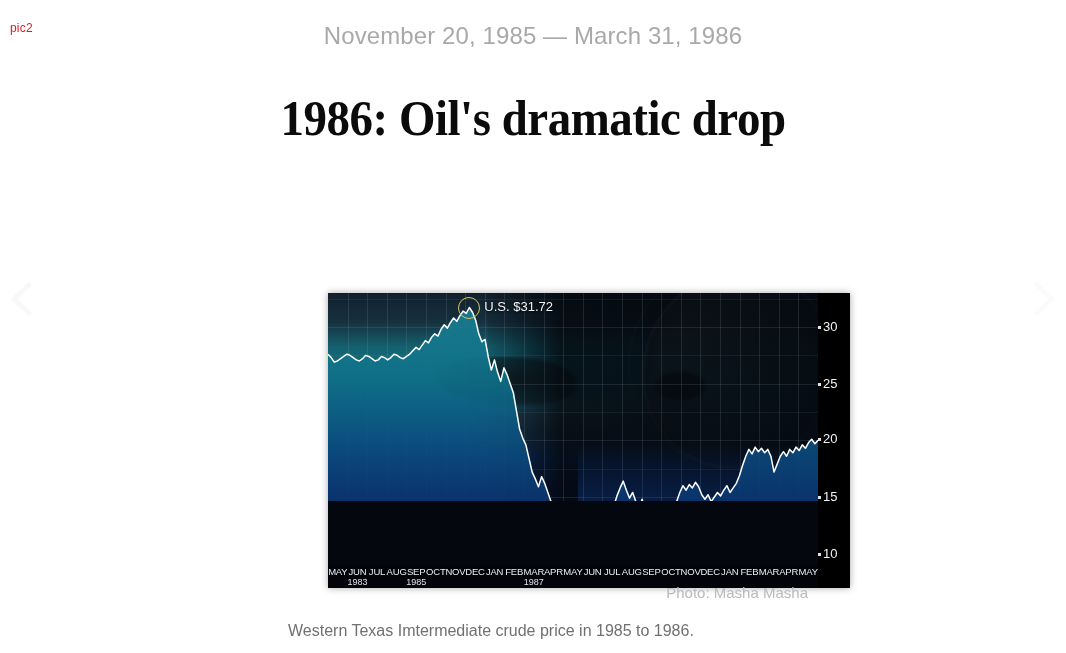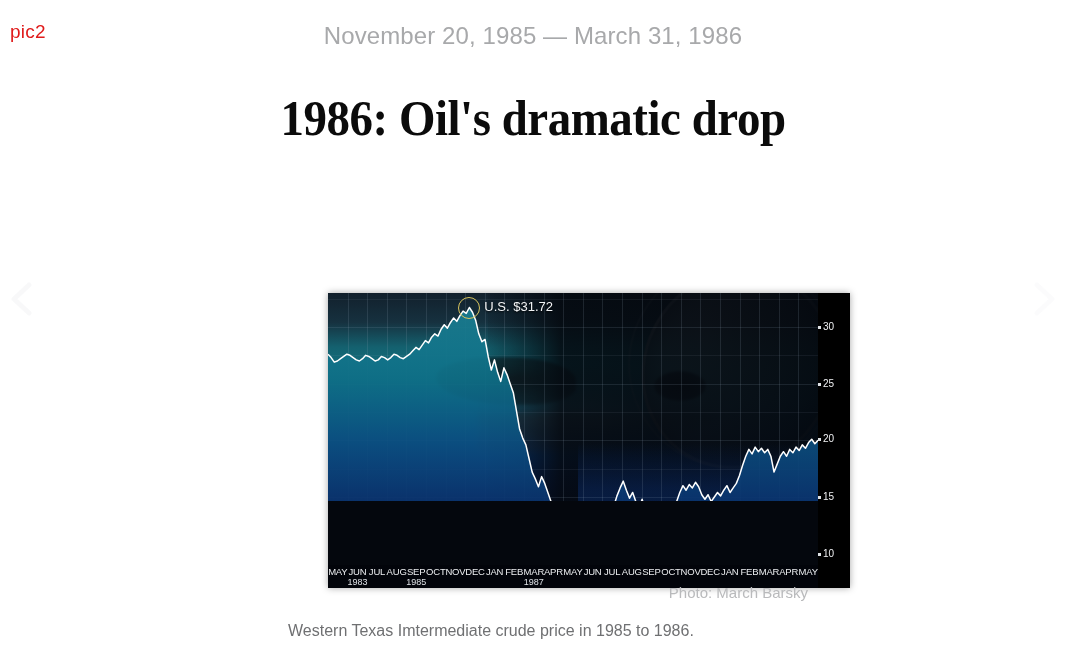--- a/index.html
+++ b/index.html
@@ -14,21 +14,21 @@
     width: 1066px;
     height: 653px;
     background: #ffffff;
   }
 
   
   .pic-tag {
     position: absolute;
     left: 10px; top: 21px;
     color: #e01b1b;
-    font-size: 19px;
+    font-size: 12px;
     font-family: "Liberation Sans", sans-serif;
     letter-spacing: .2px;
   }
 
   
   .chev {
     position: absolute;
     top: 278px;
     width: 42px; height: 42px;
     opacity: .30;
@@ -213,21 +213,21 @@
   .ygutter {
     position: absolute;
     left: 490px; top: 0;
     width: 32px; height: 295px;
     background: #000;
   }
   .ytick {
     position: absolute;
     left: 0;
     color: #f0f1f3;
-    font-size: 10px;
+    font-size: 13px;
     font-family: "Liberation Sans", sans-serif;
     line-height: 12px;
   }
   .ytick .dot {
     display: inline-block;
     width: 3px; height: 3px;
     background: #dfe2e6;
     vertical-align: middle;
     margin-right: 2px;
   }
@@ -405,15 +405,15 @@
           <div class="xlab" style="left: 441px;">MAR</div>
           <div class="xlab" style="left: 460.6px;">APR</div>
           <div class="xlab" style="left: 480.2px;">MAY</div>
           <div class="yearlab" style="left: 88.2px;">1985</div>
           <div class="yearlab" style="left: 29.4px;">1983</div>
           <div class="yearlab" style="left: 205.8px;">1987</div>
         </div>
     </div>
   </figure>
 
-  <div class="credit">Photo: March Barsky</div>
+  <div class="credit">Photo: Masha Masha</div>
   <div class="caption">Western Texas Imtermediate crude price in 1985 to 1986.</div>
 </div>
 
 </body></html>

